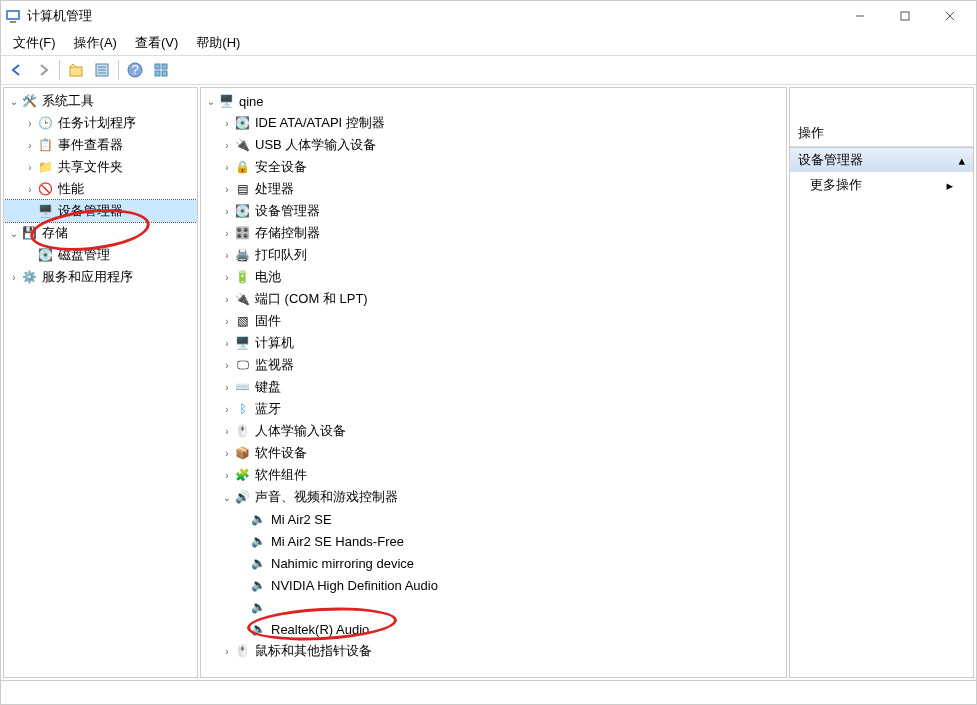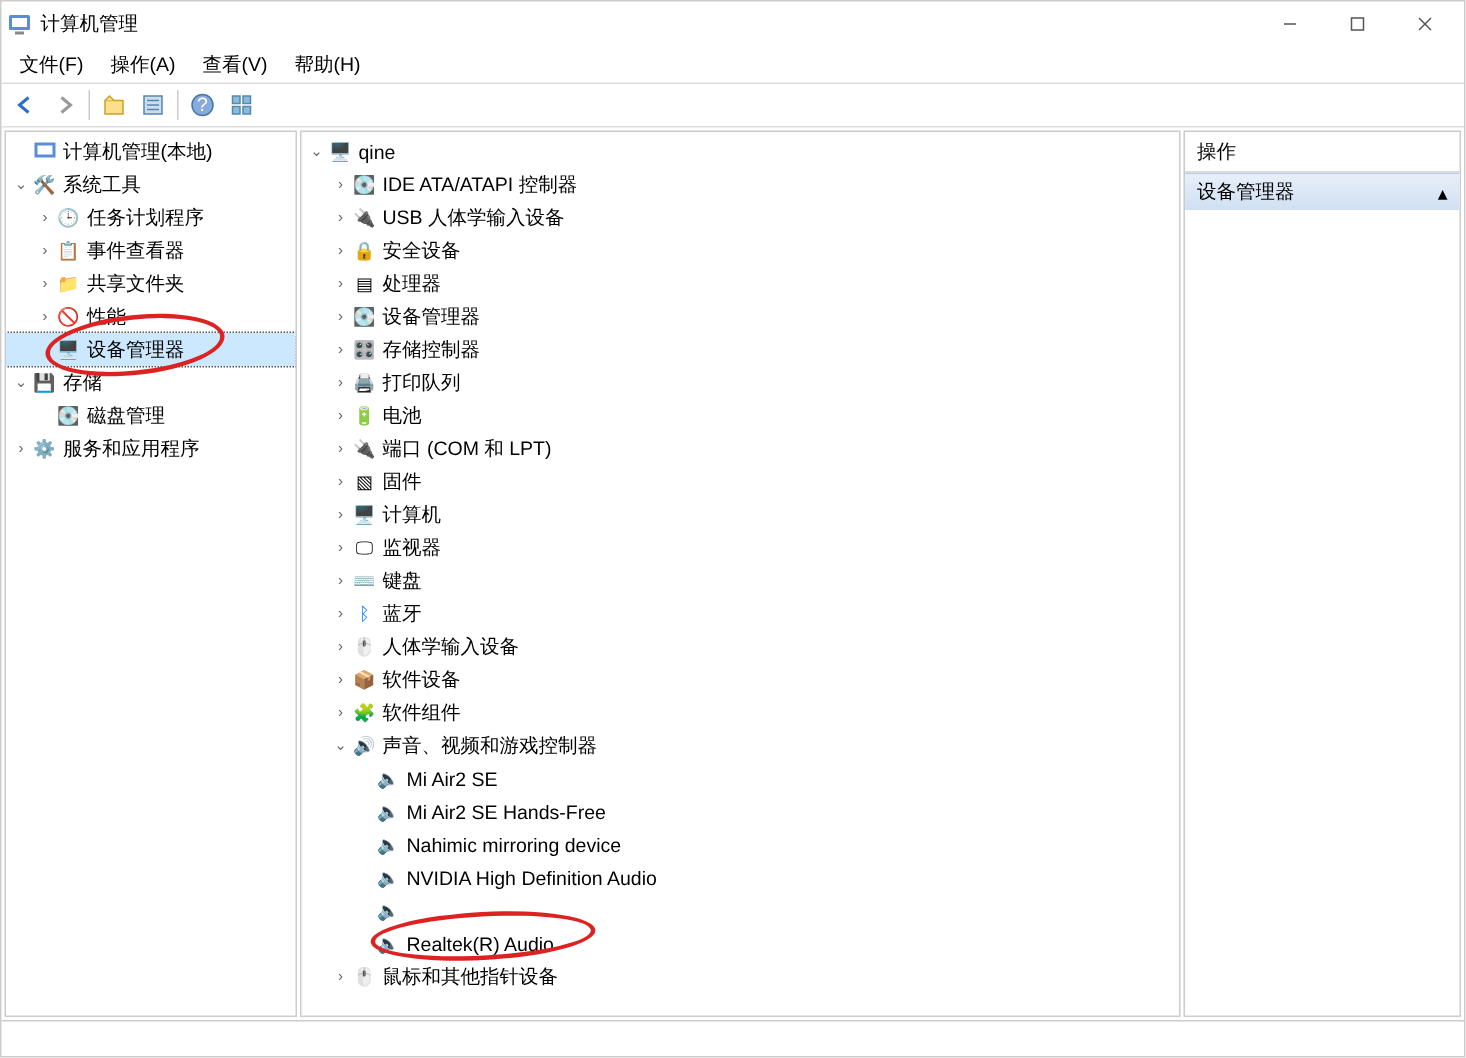--- a/index.html
+++ b/index.html
@@ -26,21 +26,21 @@
 .twisty { width:16px; text-align:center; color:#666; font-size:10px;}
 .twisty.none{visibility:hidden;}
 .ticon { width:16px; height:16px; display:inline-flex; align-items:center; justify-content:center; margin-right:4px; font-size:12px;}
 
 .indent0{padding-left:2px;}
 .indent1{padding-left:18px;}
 .indent2{padding-left:34px;}
 
 .selected { background:#cce8ff !important; outline:1px dotted #555;}
 
-.rhead { padding:4px 8px; border-bottom:1px solid #ddd; font-weight:normal;}
+.rhead { padding:4px 8px; border-bottom:1px solid #ddd; font-weight:normal;margin-top:32px;}
 .rbar { background: linear-gradient(#e8eff9,#cfe0f2); padding:3px 8px; display:flex; justify-content:space-between; align-items:center; border-top:1px solid #bcd;}
 .raction{ padding:4px 20px; display:flex; justify-content:space-between; align-items:center;}
 
 .statusbar{height:24px; border-top:1px solid #ccc;}
 
 .circle-anno{position:absolute; border:3px solid #d22; border-radius:50%; pointer-events:none;}
 
 svg.icon{width:16px;height:16px;}
 </style>
 </head>
@@ -122,30 +122,20 @@
         <rect x="2" y="9" width="5" height="5" fill="#8bd" stroke="#58a"></rect>
         <rect x="9" y="9" width="5" height="5" fill="#8bd" stroke="#58a"></rect>
       </svg>
     </div>
 </div>
 
 <div class="workspace">
 
   <div class="leftpane" style="position:relative;">
     <div class="treeitem indent0">
-      <span class="twisty none">▸</span>
-      <span class="ticon">
-          <svg class="icon" viewBox="0 0 16 16">
-            <rect x="1" y="2" width="14" height="10" fill="#5b8dd6"></rect>
-            <rect x="3" y="4" width="10" height="6" fill="#fff"></rect>
-          </svg>
-        </span>
-      <span>计算机管理(本地)</span>
-    </div>
-    <div class="treeitem indent0">
       <span class="twisty">⌄</span>
       <span class="ticon">🛠️</span>
       <span>系统工具</span>
     </div>
     <div class="treeitem indent1">
       <span class="twisty">›</span>
       <span class="ticon">🕒</span>
       <span>任务计划程序</span>
     </div>
     <div class="treeitem indent1">
@@ -323,17 +313,21 @@
 
     <div class="circle-anno" style="left:46px; top:520px; width:150px; height:32px; transform:rotate(-3deg);"></div>
   </div>
 
   <div class="rightpane">
     <div class="rhead">操作</div>
     <div class="rbar">
       <span>设备管理器</span>
       <span>▴</span>
     </div>
+    <div class="raction">
+      <span>更多操作</span>
+      <span>▸</span>
+    </div>
   </div>
 
 </div>
 
 <div class="statusbar"></div>
 
 </body></html>

